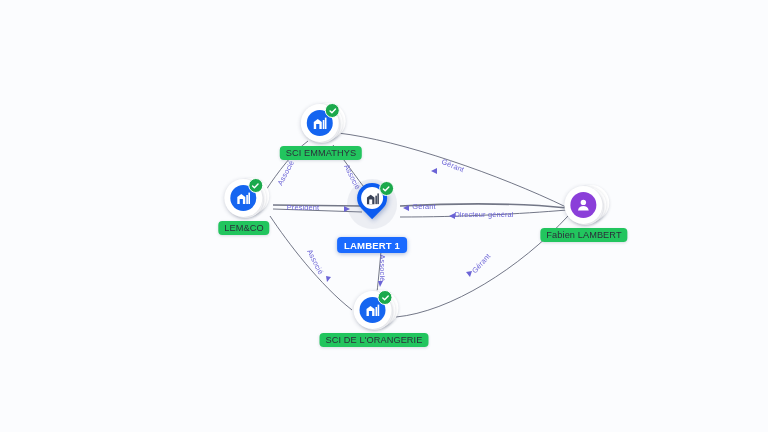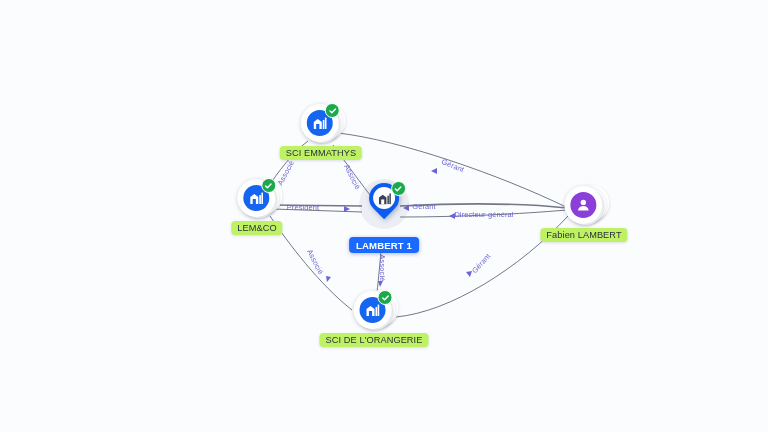--- a/index.html
+++ b/index.html
@@ -103,21 +103,21 @@
     right: 3px;
     top: 3px;
     display: flex;
     align-items: center;
     justify-content: center;
     z-index: 5;
   }
 
   .node-label {
     margin-top: 2px;
-    background: #bef264;
+    background: #22c55e;
     border-radius: 4px;
     padding: 2px 6px;
     font-size: 9.2px;
     color: #2b2f3a;
     white-space: nowrap;
     box-shadow: 0 1px 3px rgba(40,50,80,0.16);
     letter-spacing: 0.1px;
   }
 
   
@@ -235,21 +235,21 @@
       </div>
       <div class="verified-badge">
         <svg width="8" height="8" viewBox="0 0 10 10" aria-hidden="true">
           <path d="M1.6 5.1 L3.9 7.3 L8.4 2.6" stroke="#ffffff" stroke-width="1.8" fill="none" stroke-linecap="round" stroke-linejoin="round"></path>
         </svg>
       </div>
     </div>
     <div class="node-label">SCI EMMATHYS</div>
   </div>
 
-  <div class="node" style="left:257px; top:205px;">
+  <div class="node" style="left:244px; top:205px;">
     <div class="node-art">
       <div class="stack s1"></div>
       <div class="stack s2"></div>
       <div class="stack s3"></div>
       <div class="disc">
         <div class="glyph-circle company">
           <svg width="16" height="16" viewBox="0 0 16 16" aria-hidden="true">
             <path d="M2 14 L2 7 L6 4 L10 7 L10 14 Z" fill="#ffffff"></path>
             <rect x="4.4" y="9" width="3.2" height="5" fill="#1565f0"></rect>
             <rect x="11" y="5" width="1.6" height="9" fill="#ffffff"></rect>
@@ -259,21 +259,21 @@
       </div>
       <div class="verified-badge">
         <svg width="8" height="8" viewBox="0 0 10 10" aria-hidden="true">
           <path d="M1.6 5.1 L3.9 7.3 L8.4 2.6" stroke="#ffffff" stroke-width="1.8" fill="none" stroke-linecap="round" stroke-linejoin="round"></path>
         </svg>
       </div>
     </div>
     <div class="node-label">LEM&amp;CO</div>
   </div>
 
-  <div class="node selected" style="left:384px; top:216px;text-align:center;">
+  <div class="node selected" style="left:372px; top:216px;text-align:center;">
     <div class="node-art">
       <div class="halo"></div>
       <div class="pin">
         <div class="pin-inner">
           <svg width="15" height="15" viewBox="0 0 16 16" aria-hidden="true">
             <path d="M2 14 L2 7 L6 4 L10 7 L10 14 Z" fill="#3a4256"></path>
             <rect x="4.4" y="9" width="3.2" height="5" fill="#ffffff"></rect>
             <rect x="11" y="5" width="1.6" height="9" fill="#3a4256"></rect>
             <rect x="13.1" y="2.6" width="1.6" height="11.4" fill="#3a4256"></rect>
           </svg>

